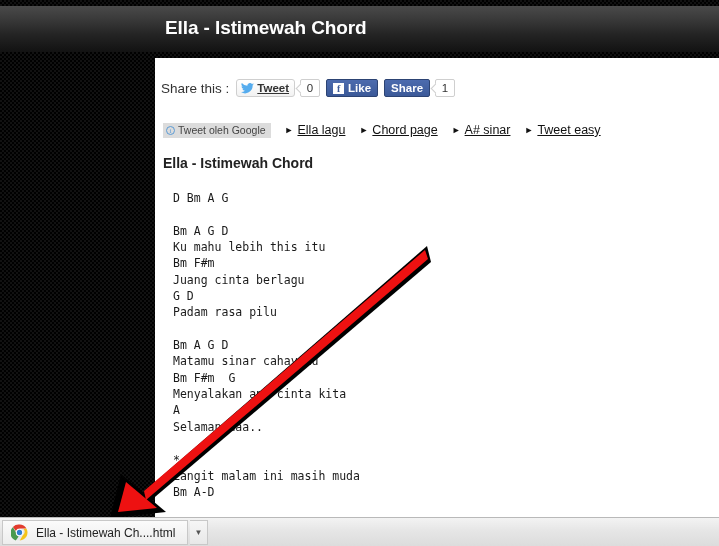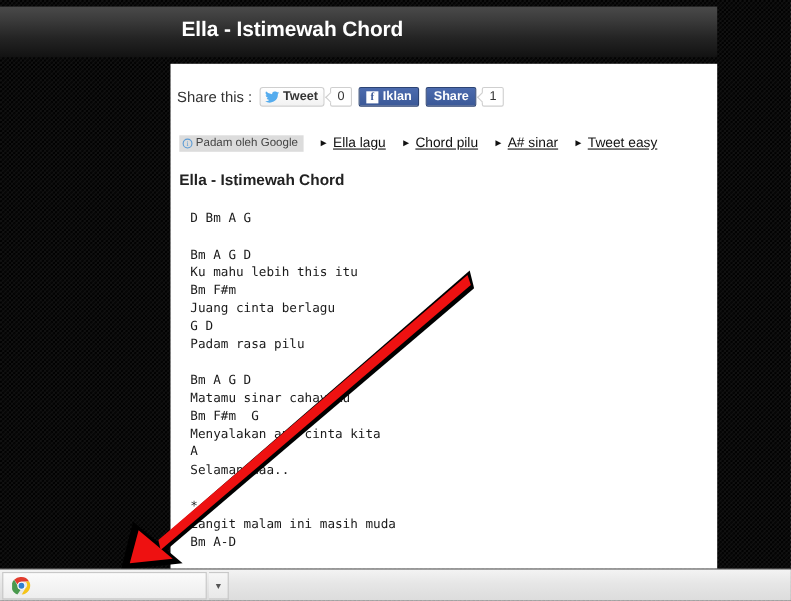--- a/index.html
+++ b/index.html
@@ -17,21 +17,21 @@
       linear-gradient(45deg, #000 25%, transparent 25%, transparent 75%, #000 75%);
     background-size: 4px 4px;
     background-position: 0 0, 2px 2px;
     position: relative;
   }
 
   
   #desktop {
     position: absolute;
     left: 0; top: 0;
-    width: 652px;
+    width: 719px;
     height: 517px;
     overflow: hidden;
   }
 
   
   #site-header {
     position: absolute;
     left: 0;
     top: 6px;
     width: 719px;
@@ -86,20 +86,21 @@
     align-items: center;
     height: 18px;
     padding: 0 5px 0 4px;
     border: 1px solid #cfcfcf;
     border-radius: 3px;
     background: linear-gradient(180deg, #ffffff 0%, #f2f2f2 100%);
     font-size: 11.5px;
     font-weight: bold;
     color: #333333;
     box-sizing: border-box;
+    text-decoration: underline;
   }
   .bird {
     width: 13px;
     height: 11px;
     margin-right: 3px;
     flex: 0 0 auto;
   }
   .count-bubble {
     position: relative;
     margin-left: 5px;
@@ -313,43 +314,43 @@
         <svg class="bird" viewBox="0 0 24 20">
           <path fill="#55acee" d="M24 2.5a9.9 9.9 0 0 1-2.8.8A4.9 4.9 0 0 0 23.3.4a9.9 9.9 0 0 1-3.1 1.2A4.9 4.9 0 0 0 11.6 5a13.9 13.9 0 0 1-10-5.1 4.9 4.9 0 0 0 1.5 6.6A4.8 4.8 0 0 1 .9 5.9a4.9 4.9 0 0 0 3.9 4.9 4.8 4.8 0 0 1-2.2.1 4.9 4.9 0 0 0 4.6 3.4A9.9 9.9 0 0 1 0 16.6 13.9 13.9 0 0 0 21.5 4.7c0-.2 0-.4 0-.6A9.8 9.8 0 0 0 24 2.5z"></path>
         </svg>
         <span>Tweet</span>
       </span>
 
       <span class="count-bubble">0</span>
 
       <span class="fb-btn">
         <span class="fb-f">f</span>
-        <span>Iklan</span>
+        <span>Like</span>
       </span>
 
       <span class="fb-btn">
         <span>Share</span>
       </span>
 
       <span class="count-bubble">1</span>
     </div>
 
     <div id="ads-row">
       <span id="ads-badge">
         <span class="info-i">i</span>
-        <span>Padam oleh Google</span>
+        <span>Tweet oleh Google</span>
       </span>
 
       <span class="ad-link">
         <span class="tri">►</span>
         <span class="ad-text">Ella lagu</span>
       </span>
       <span class="ad-link">
         <span class="tri">►</span>
-        <span class="ad-text">Chord pilu</span>
+        <span class="ad-text">Chord page</span>
       </span>
       <span class="ad-link">
         <span class="tri">►</span>
         <span class="ad-text">A# sinar</span>
       </span>
       <span class="ad-link">
         <span class="tri">►</span>
         <span class="ad-text">Tweet easy</span>
       </span>
     </div>
@@ -393,15 +394,16 @@
 <div id="taskbar">
   <div id="task-button">
     <svg id="chrome-icon" viewBox="0 0 32 32">
       <circle cx="16" cy="16" r="15" fill="#e8e8e8"></circle>
       <path d="M16 1a15 15 0 0 1 13 7.6H16a7.4 7.4 0 0 0-6.9 4.7L3.6 5.6A15 15 0 0 1 16 1z" fill="#e23c2e"></path>
       <path d="M3.6 5.9l5.5 9.5a7.4 7.4 0 0 0 5.3 7.9L9 31A15 15 0 0 1 3.6 5.9z" fill="#4a9a4e"></path>
       <path d="M29.2 8.8A15 15 0 0 1 16.5 31l5.8-10a7.4 7.4 0 0 0 .6-12.2z" fill="#f5c419"></path>
       <circle cx="16" cy="16" r="6.6" fill="#ffffff"></circle>
       <circle cx="16" cy="16" r="5" fill="#2f7fd0"></circle>
     </svg>
+    <span id="task-label">Ella - Istimewah Ch....html</span>
   </div>
   <div id="task-overflow">▼</div>
 </div>
 
 </body></html>

